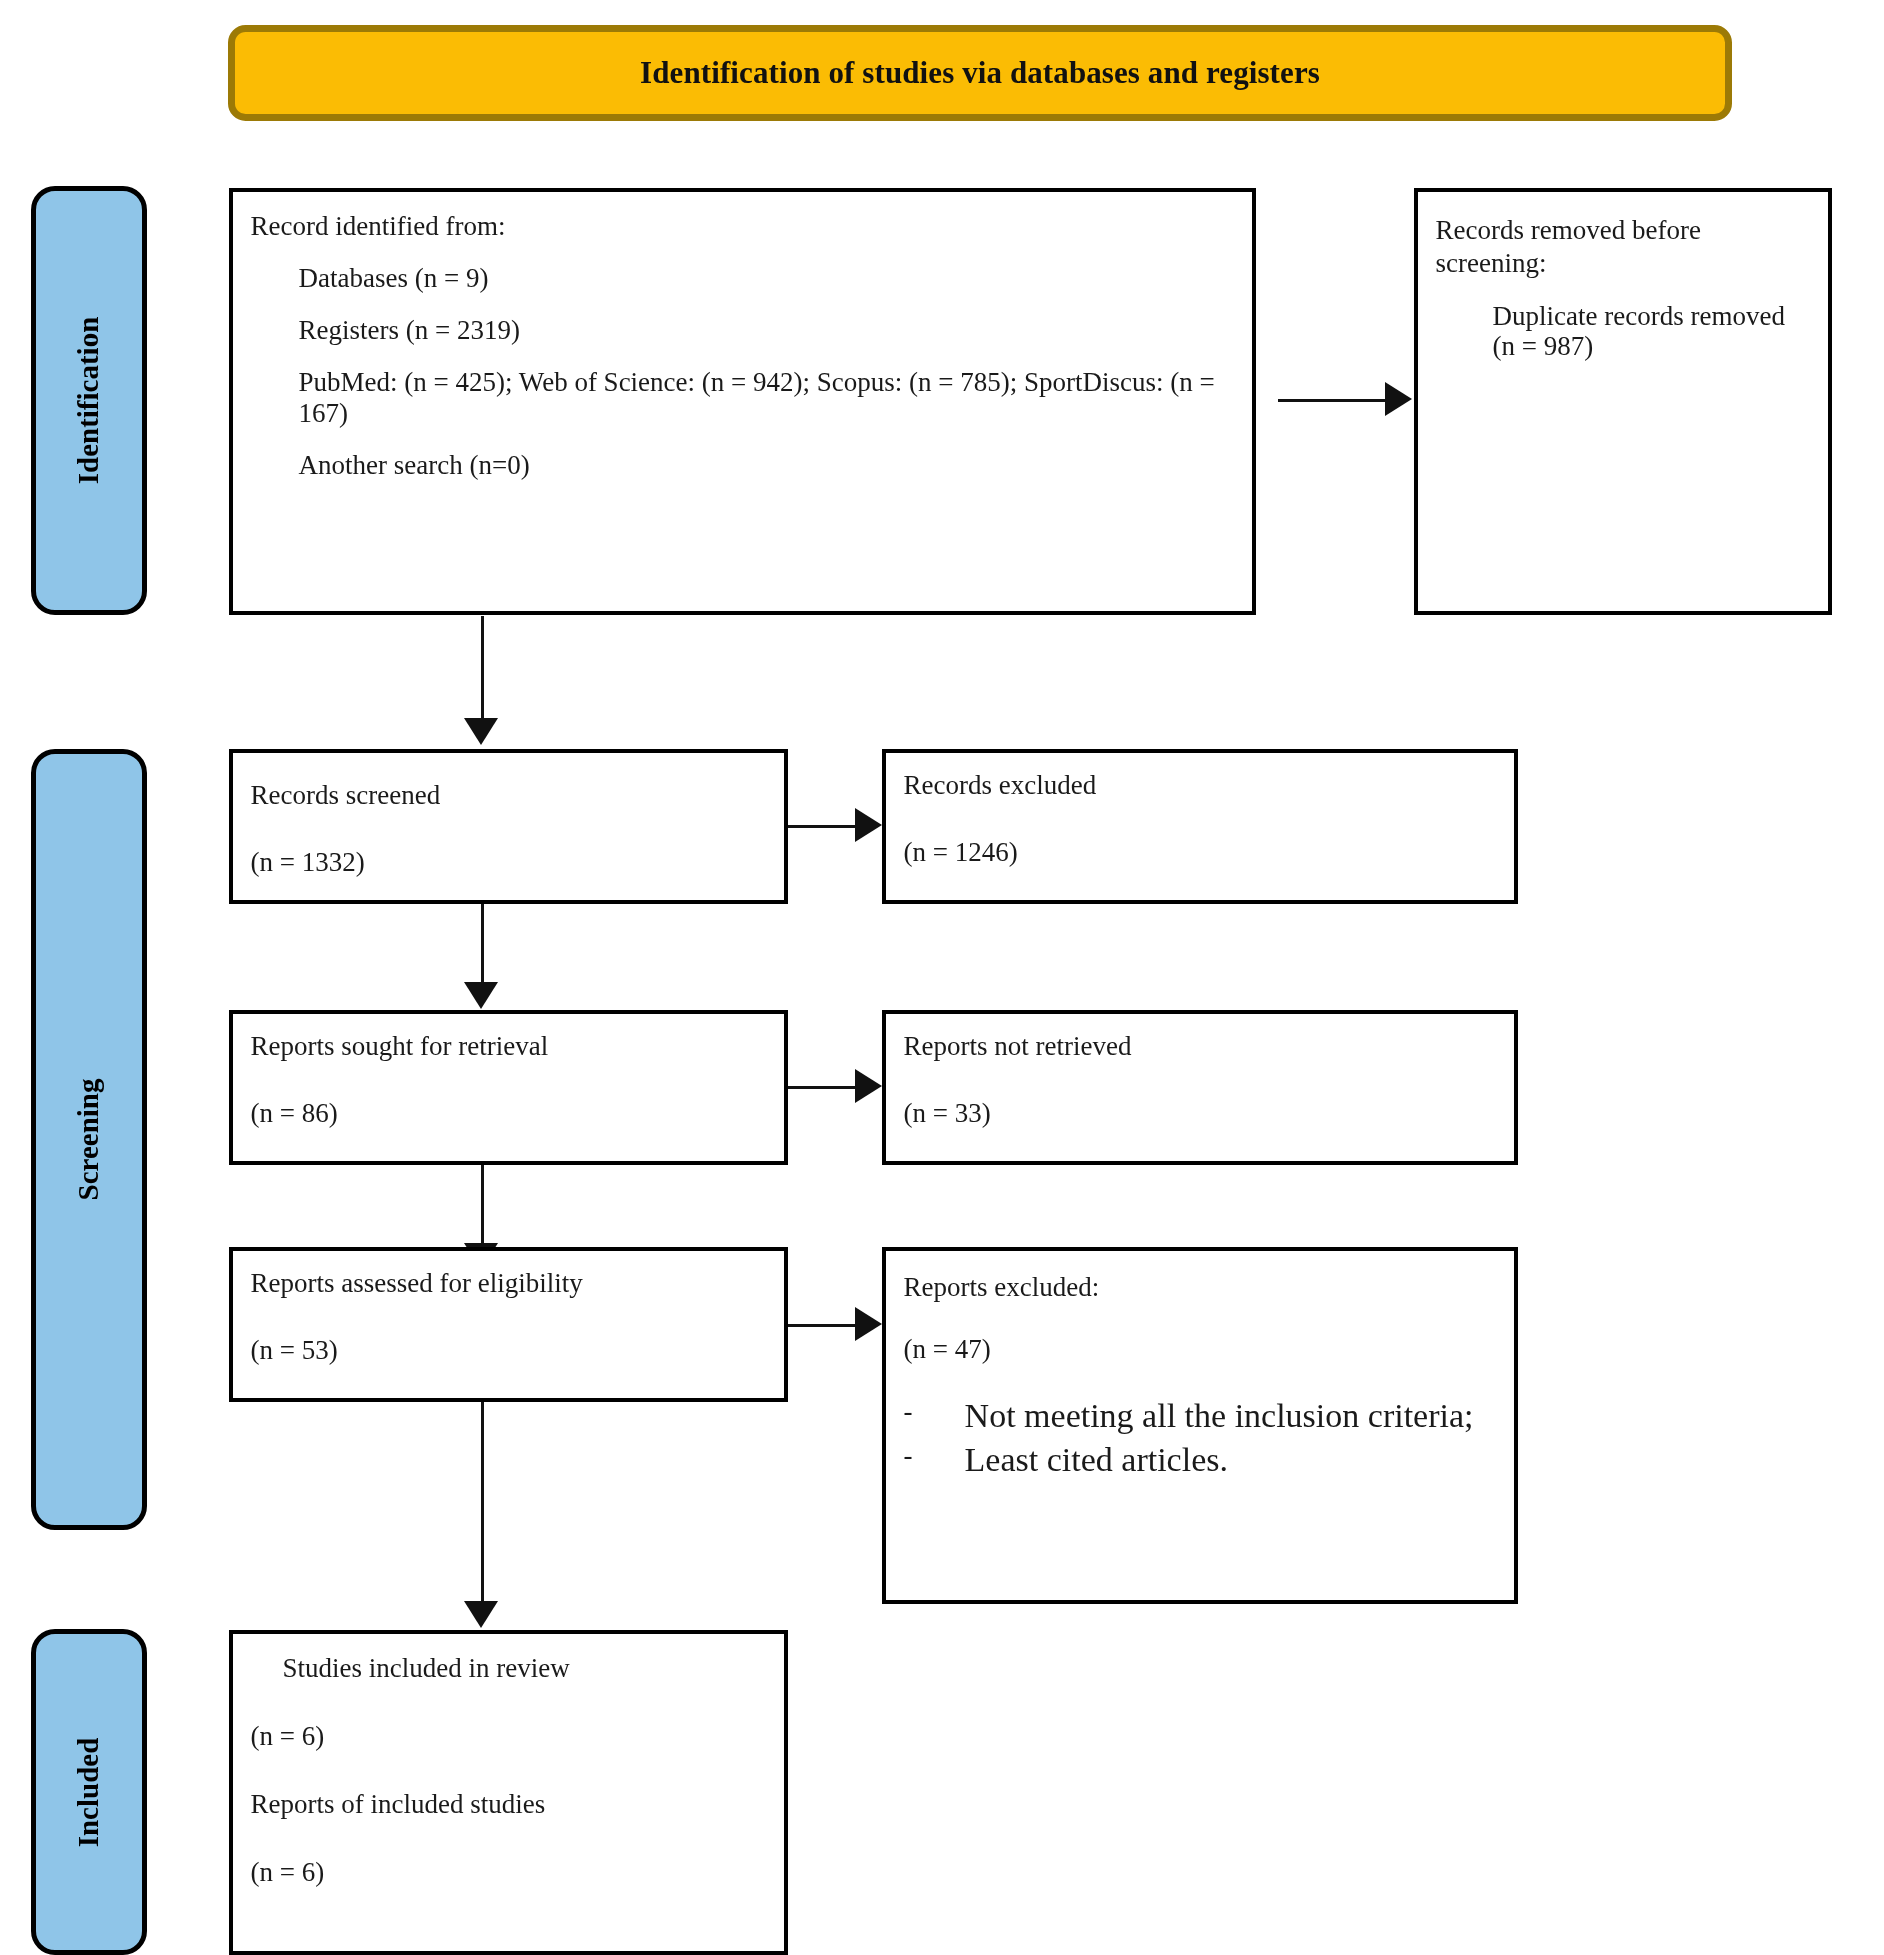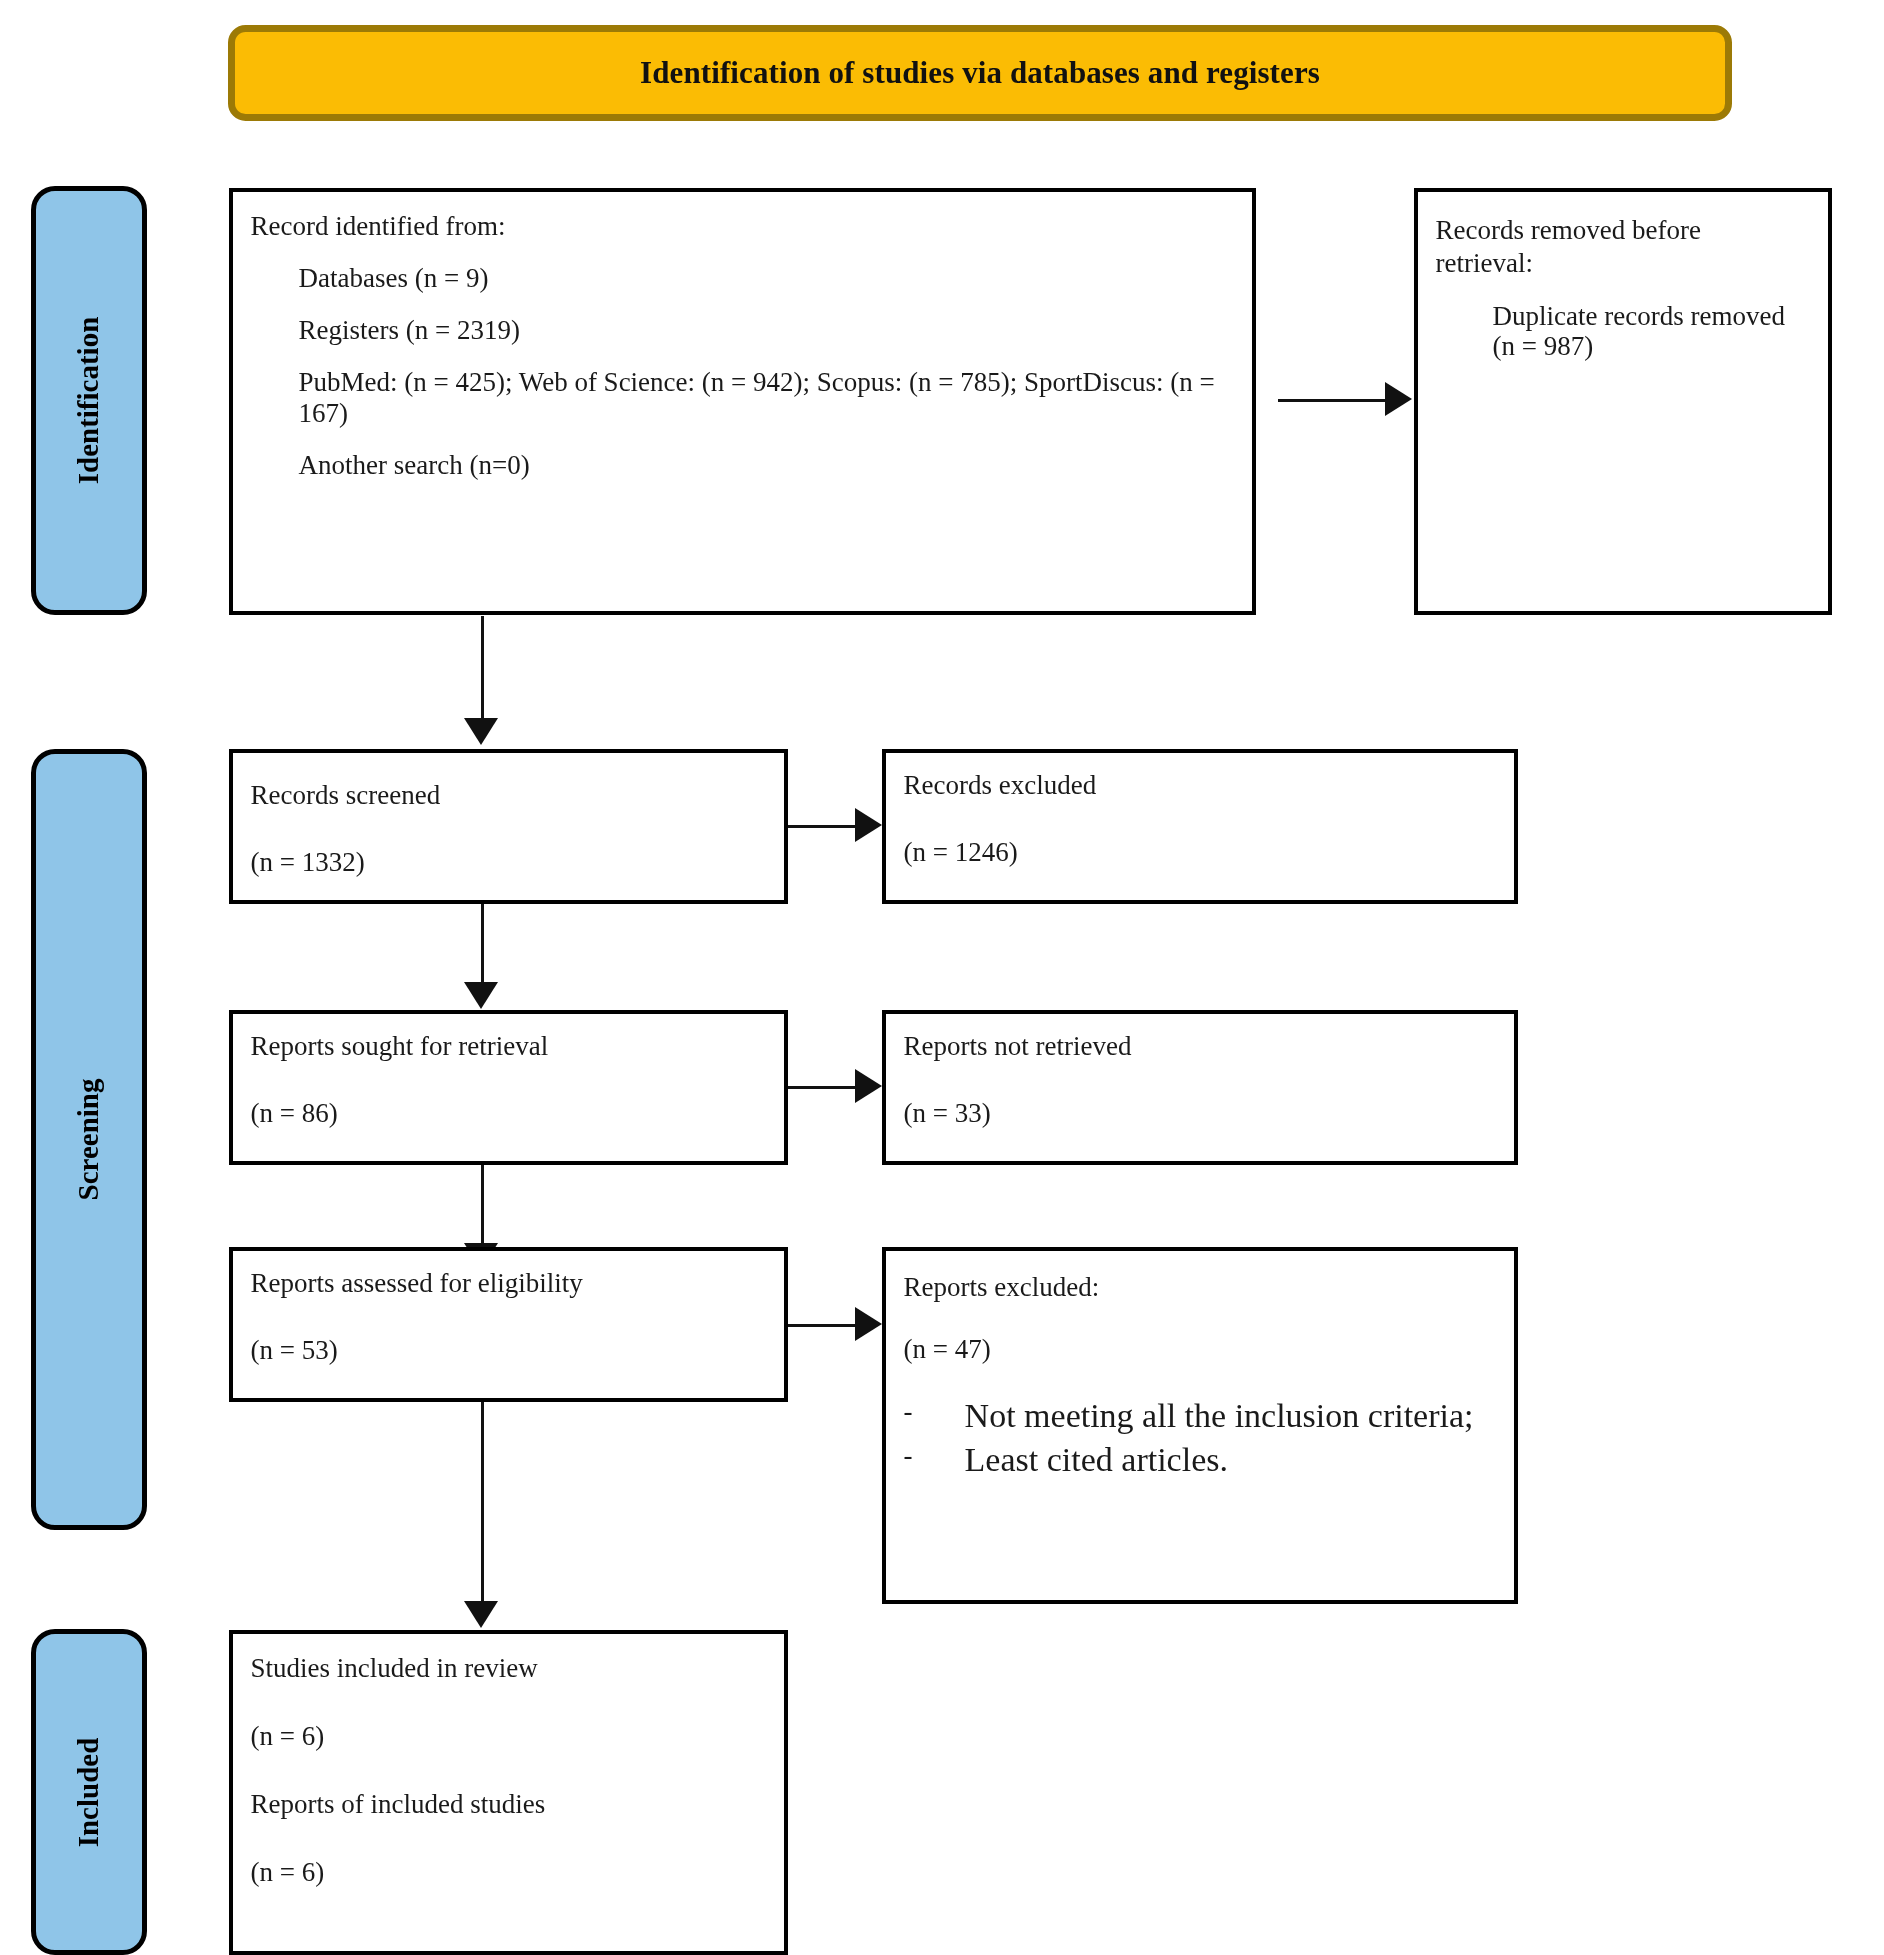--- a/index.html
+++ b/index.html
@@ -159,21 +159,21 @@
       <p class="ln indent">Databases (n = 9)</p>
       <p class="ln indent">Registers (n = 2319)</p>
       <p class="ln indent" style="padding-left:48px;">PubMed: (n = 425); Web of Science: (n = 942); Scopus: (n = 785); SportDiscus:  (n = 167)</p>
       <p class="ln indent">Another search (n=0)</p>
     </div>
   </div>
 
   <div class="box" style="left:1414px; top:188px; width:418px; height:427px;">
     <div class="box-inner" style="padding-top:23px;">
       <p class="ln" style="margin-bottom:3.1px;">Records removed before</p>
-      <p class="ln">retrieval:</p>
+      <p class="ln">screening:</p>
       <p class="ln indent" style="padding-left:57px;">Duplicate records removed (n = 987)</p>
     </div>
   </div>
 
   <div class="hline" style="left:1278px; top:399px; width:108px;"></div>
   <div class="arrow-right" style="left:1385px; top:382px;"></div>
 
   <div class="vline" style="left:481px; top:616px; height:103px;"></div>
   <div class="arrow-down" style="left:464px; top:718px;"></div>
 
@@ -242,21 +242,21 @@
   </div>
 
   <div class="hline" style="left:788px; top:1324px; width:67px;"></div>
   <div class="arrow-right" style="left:855px; top:1307px;"></div>
 
   <div class="vline" style="left:481px; top:1402px; height:202px;"></div>
   <div class="arrow-down" style="left:464px; top:1601px;"></div>
 
   <div class="box" style="left:229px; top:1630px; width:559px; height:325px;">
     <div class="box-inner" style="padding-top:18.6px;">
-      <p class="ln" style="margin-bottom:38px;">Studies included in review</p>
+      <p class="ln" style="margin-bottom:38px;margin-left:32px;">Studies included in review</p>
       <p class="ln" style="margin-bottom:38px;">(n = 6)</p>
       <p class="ln" style="margin-bottom:38px;">Reports of included studies</p>
       <p class="ln">(n = 6)</p>
     </div>
   </div>
 
 </div>
 
 
 </body></html>

